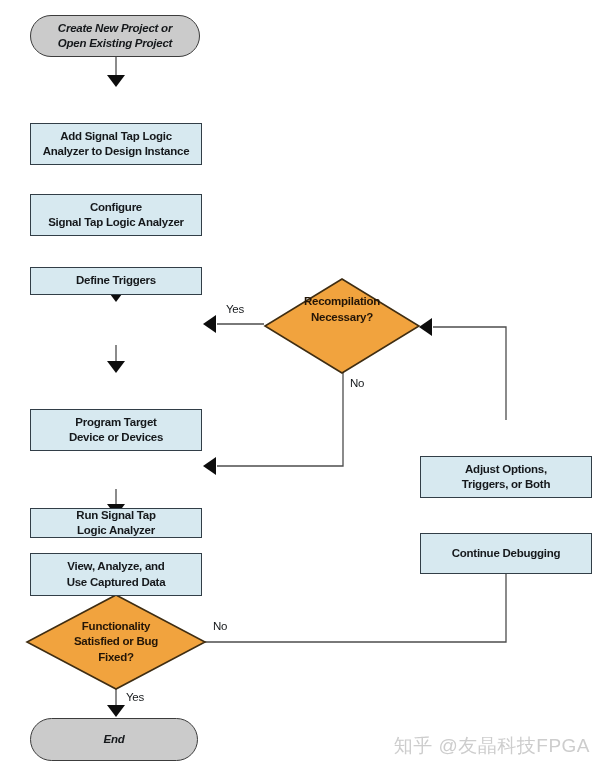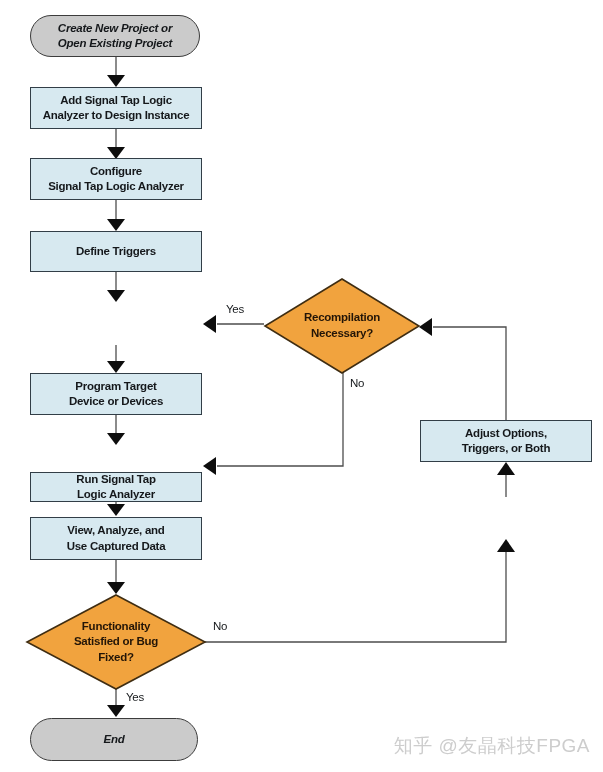--- a/index.html
+++ b/index.html
@@ -14,21 +14,21 @@
   .node{
     position:absolute;z-index:2;
     display:flex;align-items:center;justify-content:center;
     text-align:center;
     font-weight:700;font-size:11.5px;line-height:1.32;
     letter-spacing:-0.25px;
     color:#15181b;
     white-space:pre-line;
     box-sizing:border-box;
   }
-  .process{background:#d7e9f0;border:1.5px solid #323e47;}
+  .process{background:#d7e9f0;border:1.5px solid #323e47;margin-top:36px;}
   .terminator{background:#cbcbcb;border:1.6px solid #3c3c3c;border-radius:22px;font-style:italic;}
   .diamond-label{
     position:absolute;z-index:3;
     display:flex;align-items:center;justify-content:center;
     text-align:center;
     font-weight:700;font-size:11.5px;line-height:1.35;
     letter-spacing:-0.25px;
     color:#231507;
     white-space:pre-line;
   }
@@ -86,32 +86,33 @@
   </svg>
 
   <div class="node terminator" style="left:30px;top:15px;width:170px;height:42px">Create New Project or
 Open Existing Project</div>
   <div class="node terminator" style="left:30px;top:718px;width:168px;height:43px">End</div>
 
   <div class="node process" style="left:30px;top:87px;width:172px;height:42px">Add Signal Tap Logic
 Analyzer to Design Instance</div>
   <div class="node process" style="left:30px;top:158px;width:172px;height:42px">Configure
 Signal Tap Logic Analyzer</div>
-  <div class="node process" style="left:30px;top:231px;width:172px;height:41px">Define Triggers</div>
+  <div class="node process" style="left:30px;top:231px;width:172px;height:28px">Define Triggers</div>
   <div class="node process" style="left:30px;top:373px;width:172px;height:42px">Program Target
 Device or Devices</div>
   <div class="node process" style="left:30px;top:472px;width:172px;height:30px">Run Signal Tap
 Logic Analyzer</div>
   <div class="node process" style="left:420px;top:420px;width:172px;height:42px">Adjust Options,
 Triggers, or Both</div>
 
   <div class="node process" style="left:30px;top:517px;width:172px;height:43px">View, Analyze, and
 Use Captured Data</div>
+  <div class="node process" style="left:420px;top:497px;width:172px;height:41px">Continue Debugging</div>
 
-  <div class="diamond-label" style="left:270px;top:301px;width:144px;height:50px">Recompilation
+  <div class="diamond-label" style="left:270px;top:285px;width:144px;height:50px">Recompilation
 Necessary?</div>
   <div class="diamond-label" style="left:44px;top:606px;width:144px;height:72px">Functionality
 Satisfied or Bug
 Fixed?</div>
 
   <div class="edge-label" style="left:226px;top:303px">Yes</div>
   <div class="edge-label" style="left:350px;top:377px">No</div>
   <div class="edge-label" style="left:213px;top:620px">No</div>
   <div class="edge-label" style="left:126px;top:691px">Yes</div>
 

